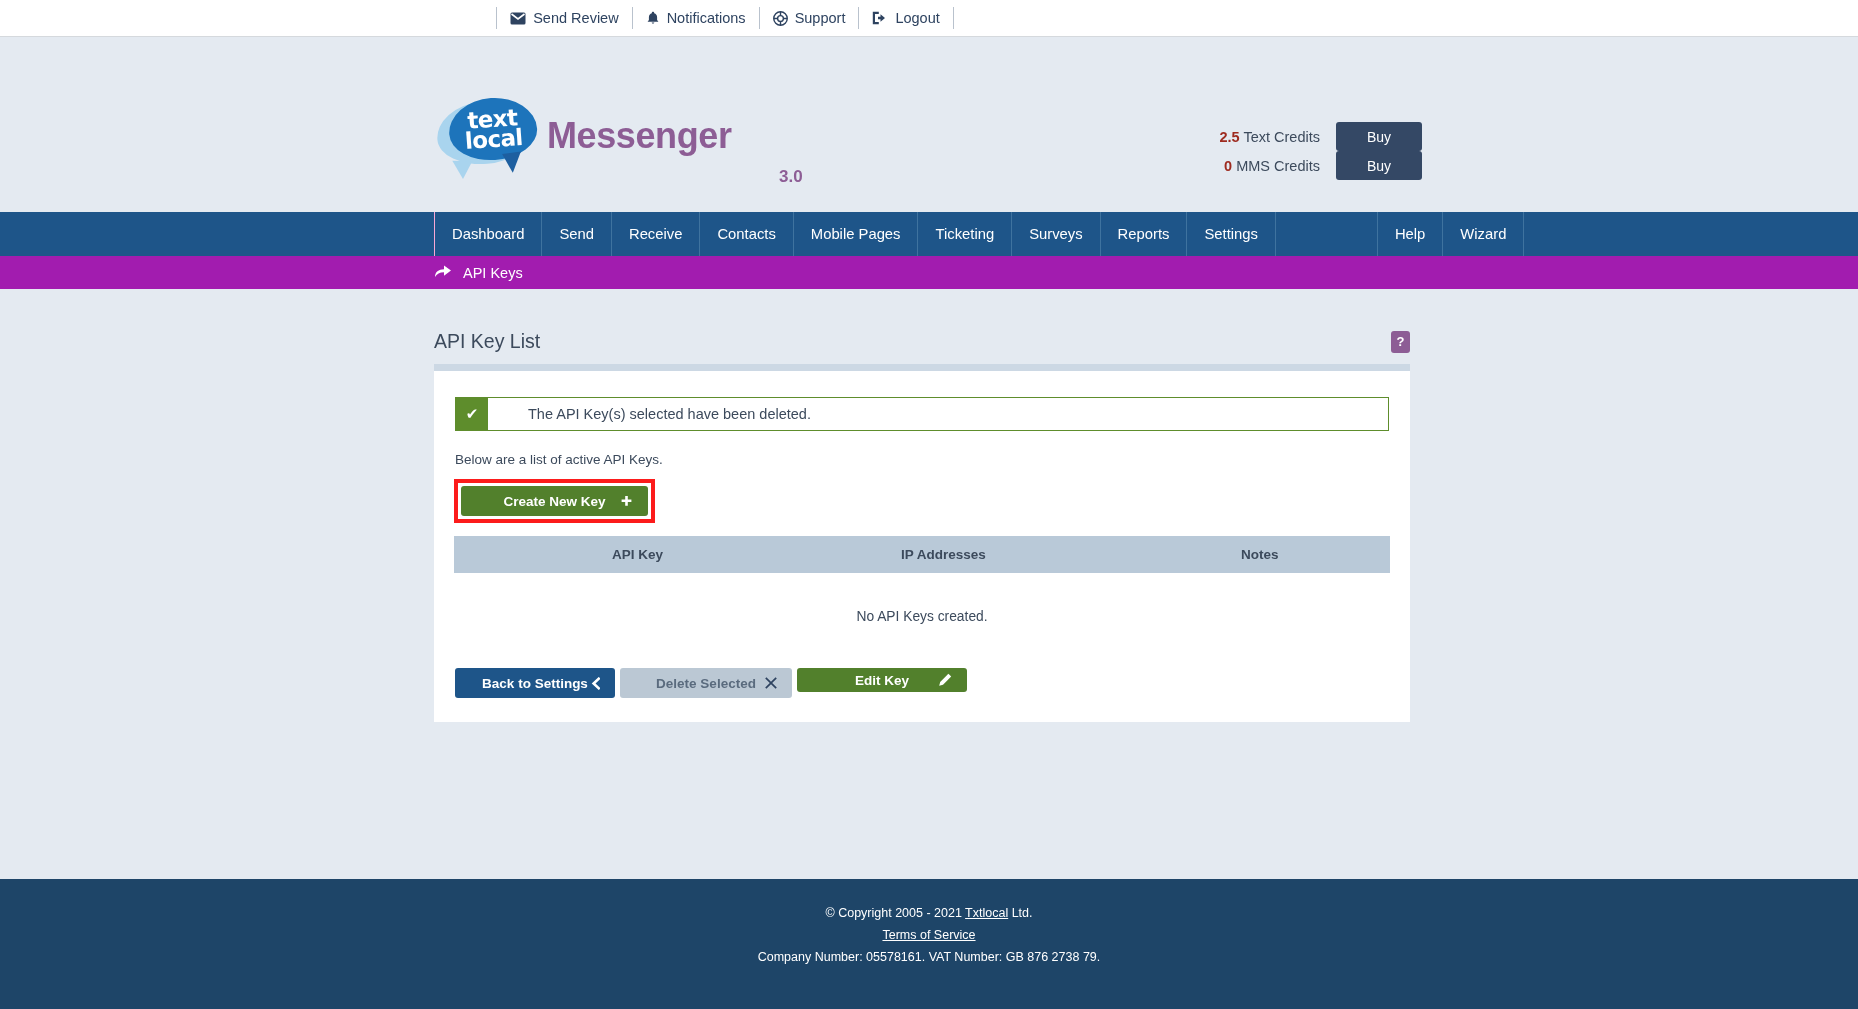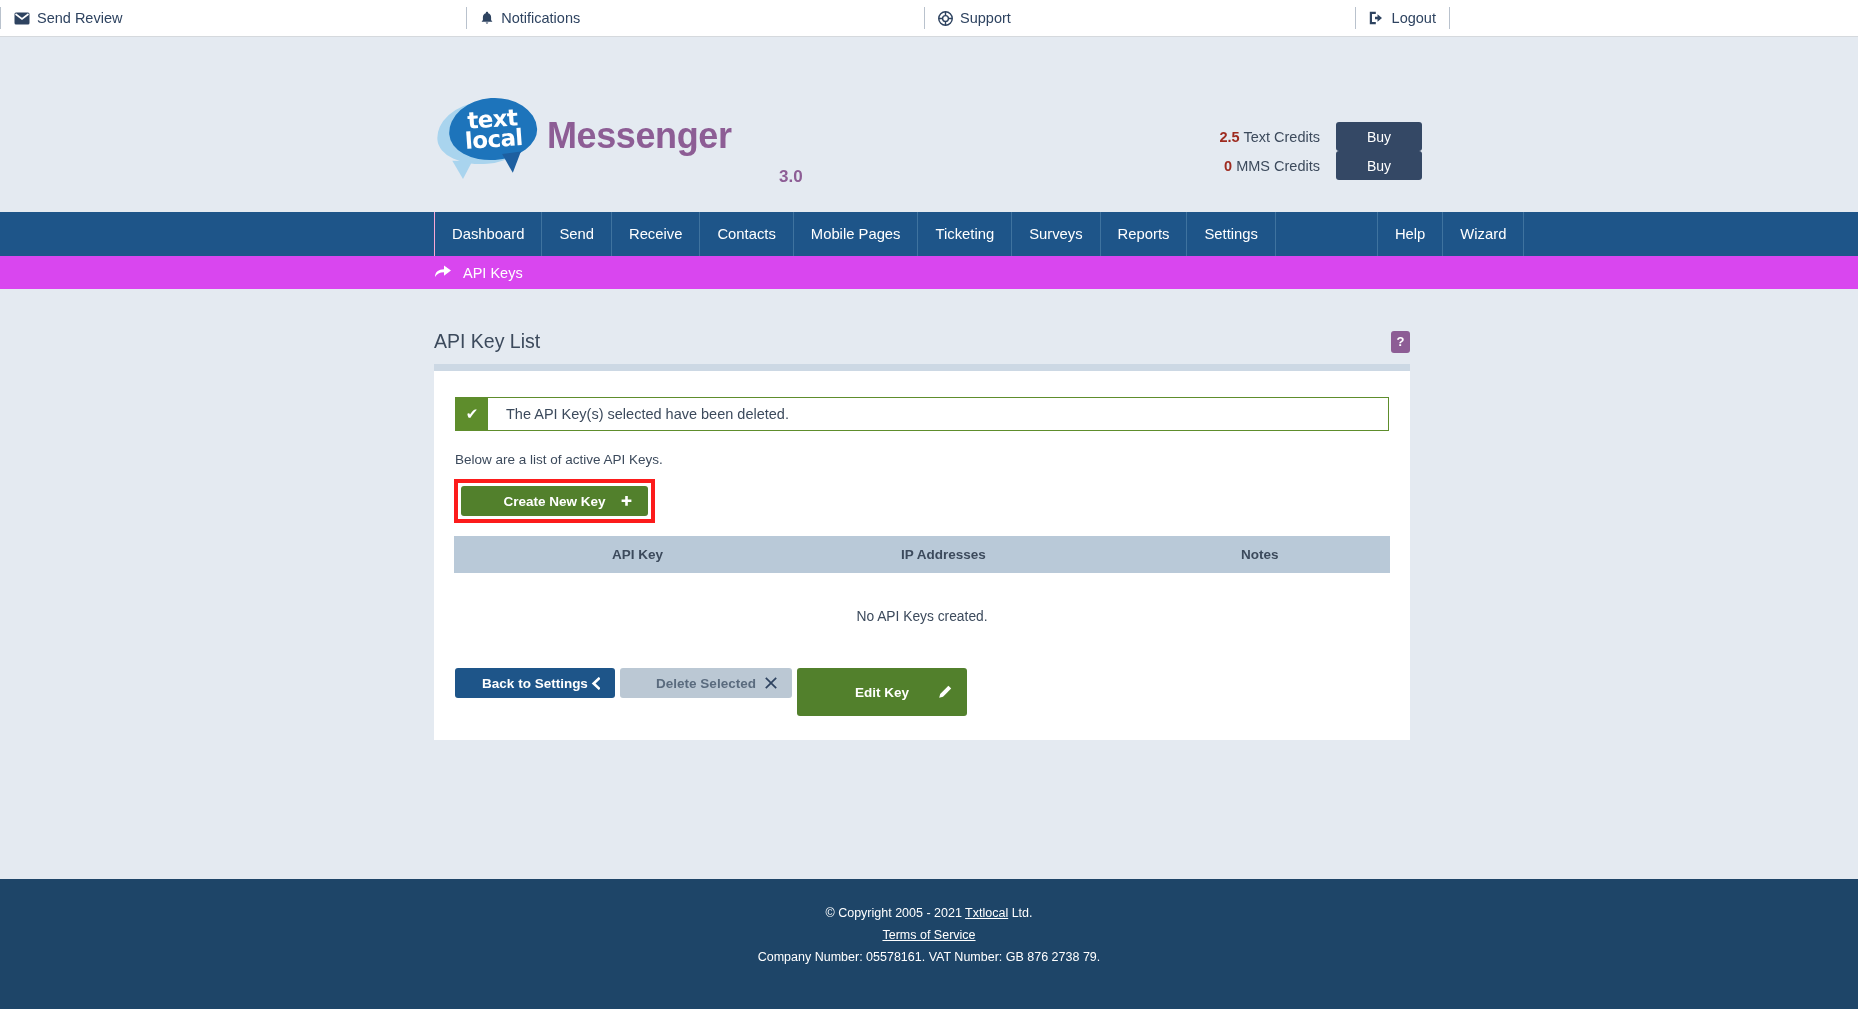--- a/index.html
+++ b/index.html
@@ -9,21 +9,21 @@
     background: #ffffff;
     overflow: hidden;
   }
 
   
   .topbar {
     height: 37px;
     background: #ffffff;
     border-bottom: 1px solid #d5d9dd;
     display: flex;
-    justify-content: space-between;
+    justify-content: center;
     align-items: center;
     padding-right: 408px;
   }
   .topbar-item {
     display: flex;
     align-items: center;
     gap: 7px;
     color: #2e4360;
     font-size: 14.5px;
     padding: 0 13px;
@@ -134,21 +134,21 @@
     border-right: 1px solid #3f739f;
     cursor: pointer;
     white-space: nowrap;
   }
   .nav-item:first-child { border-left: 1px solid #f9a8d4; }
   .nav-spacer { width: 102px; border-right: 1px solid #3f739f; }
 
   
   .crumbbar {
     height: 33px;
-    background: #d946ef;
+    background: #a21caf;
     display: flex; align-items: center;
     padding-left: 434px;
     gap: 11px;
   }
   .crumbbar .label { color: #ffffff; font-size: 14.5px; }
 
   
   .page {
     background: #e4eaf1;
     height: 590px;
@@ -178,21 +178,21 @@
     height: 34px;
     margin: 0 1px;
   }
   .alert-badge {
     width: 32px; background: #5e8d2c;
     display: flex; align-items: center; justify-content: center;
     color: #fff; font-size: 15px;
   }
   .alert-text {
     display: flex; align-items: center;
-    padding-left: 18px;
+    padding-left: 40px;
     font-size: 14.5px; color: #3c4a5c;
   }
   .subtext {
     margin: 21px 0 12px 1px;
     font-size: 13.5px; color: #3c4a5c;
   }
 
   .create-wrap {
     display: inline-block;
     border: 4px solid #fc1b1b;
@@ -229,21 +229,21 @@
   .table tbody td {
     text-align: center;
     padding: 36px 0 40px 0;
     font-size: 13.8px;
     color: #3c4a5c;
   }
 
   .btn-row { display: flex; gap: 5px; margin-top: 4px; padding-left: 1px; }
   .btn-back { width: 160px; height: 30px; }
   .btn-del  { width: 172px; height: 30px; }
-  .btn-edit { width: 170px; height: 48px; }
+  .btn-edit { width: 170px; height: 24px; }
 
   
   .footer {
     background: #1e4568;
     height: 160px;
     color: #ffffff;
     text-align: center;
     padding-top: 24px;
   }
   .footer .line { font-size: 12.5px; line-height: 1.75; }

